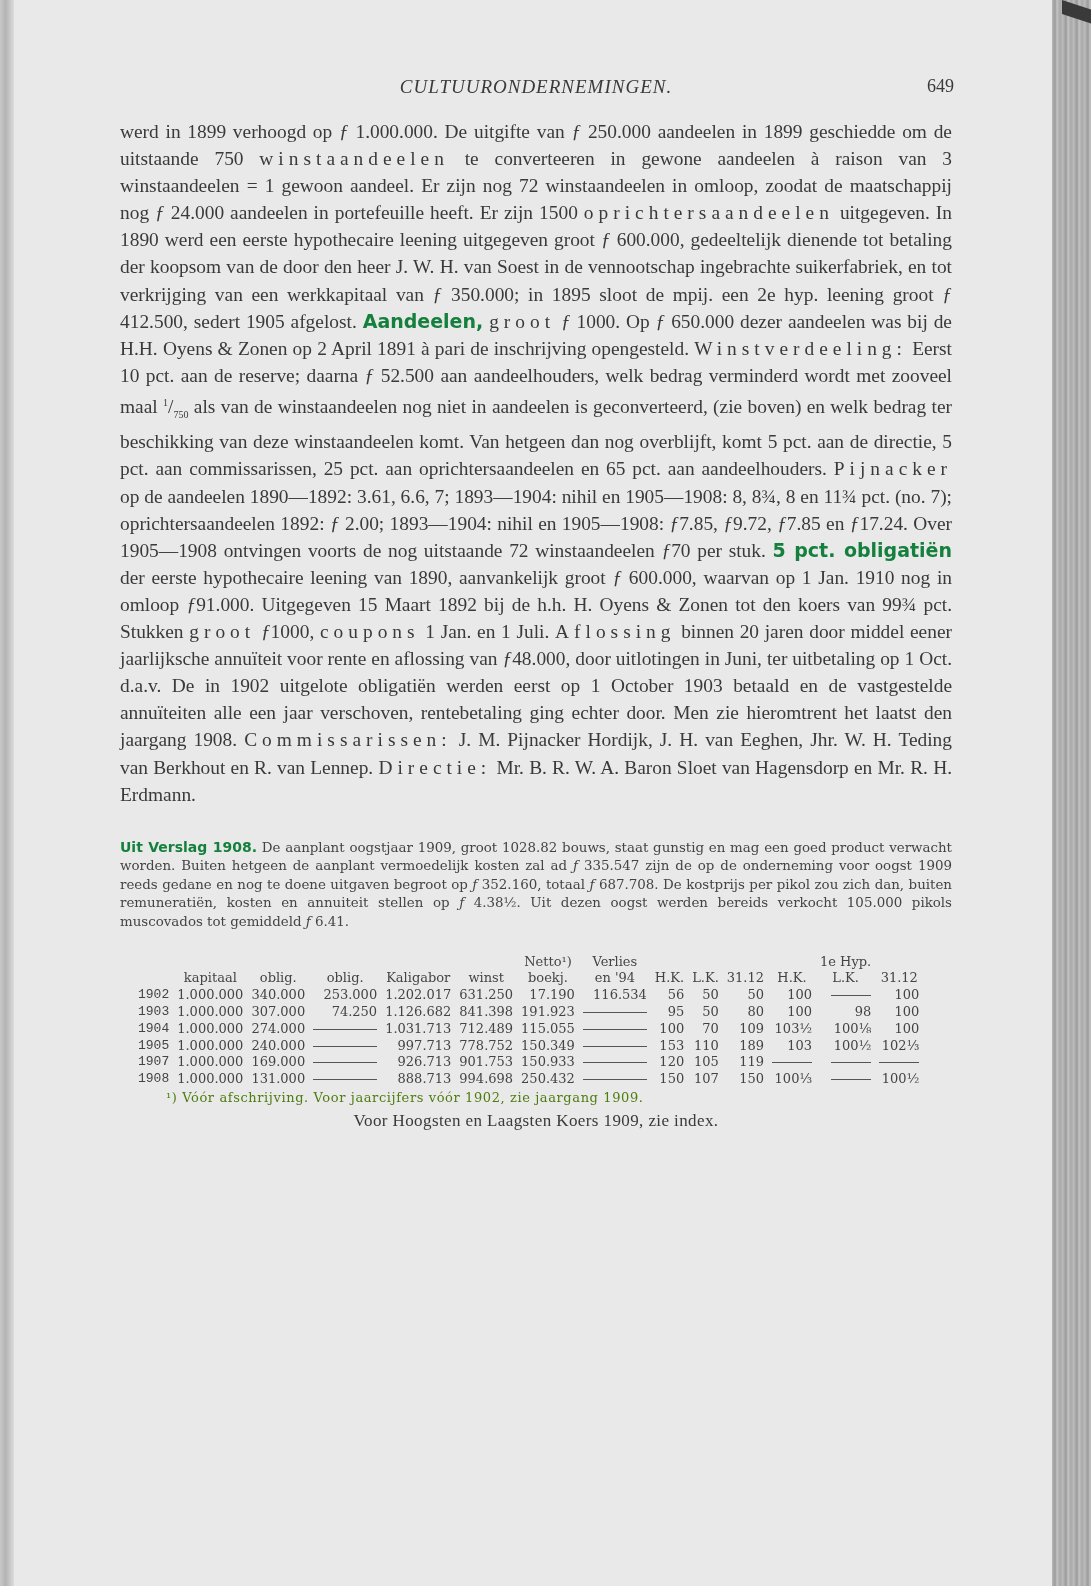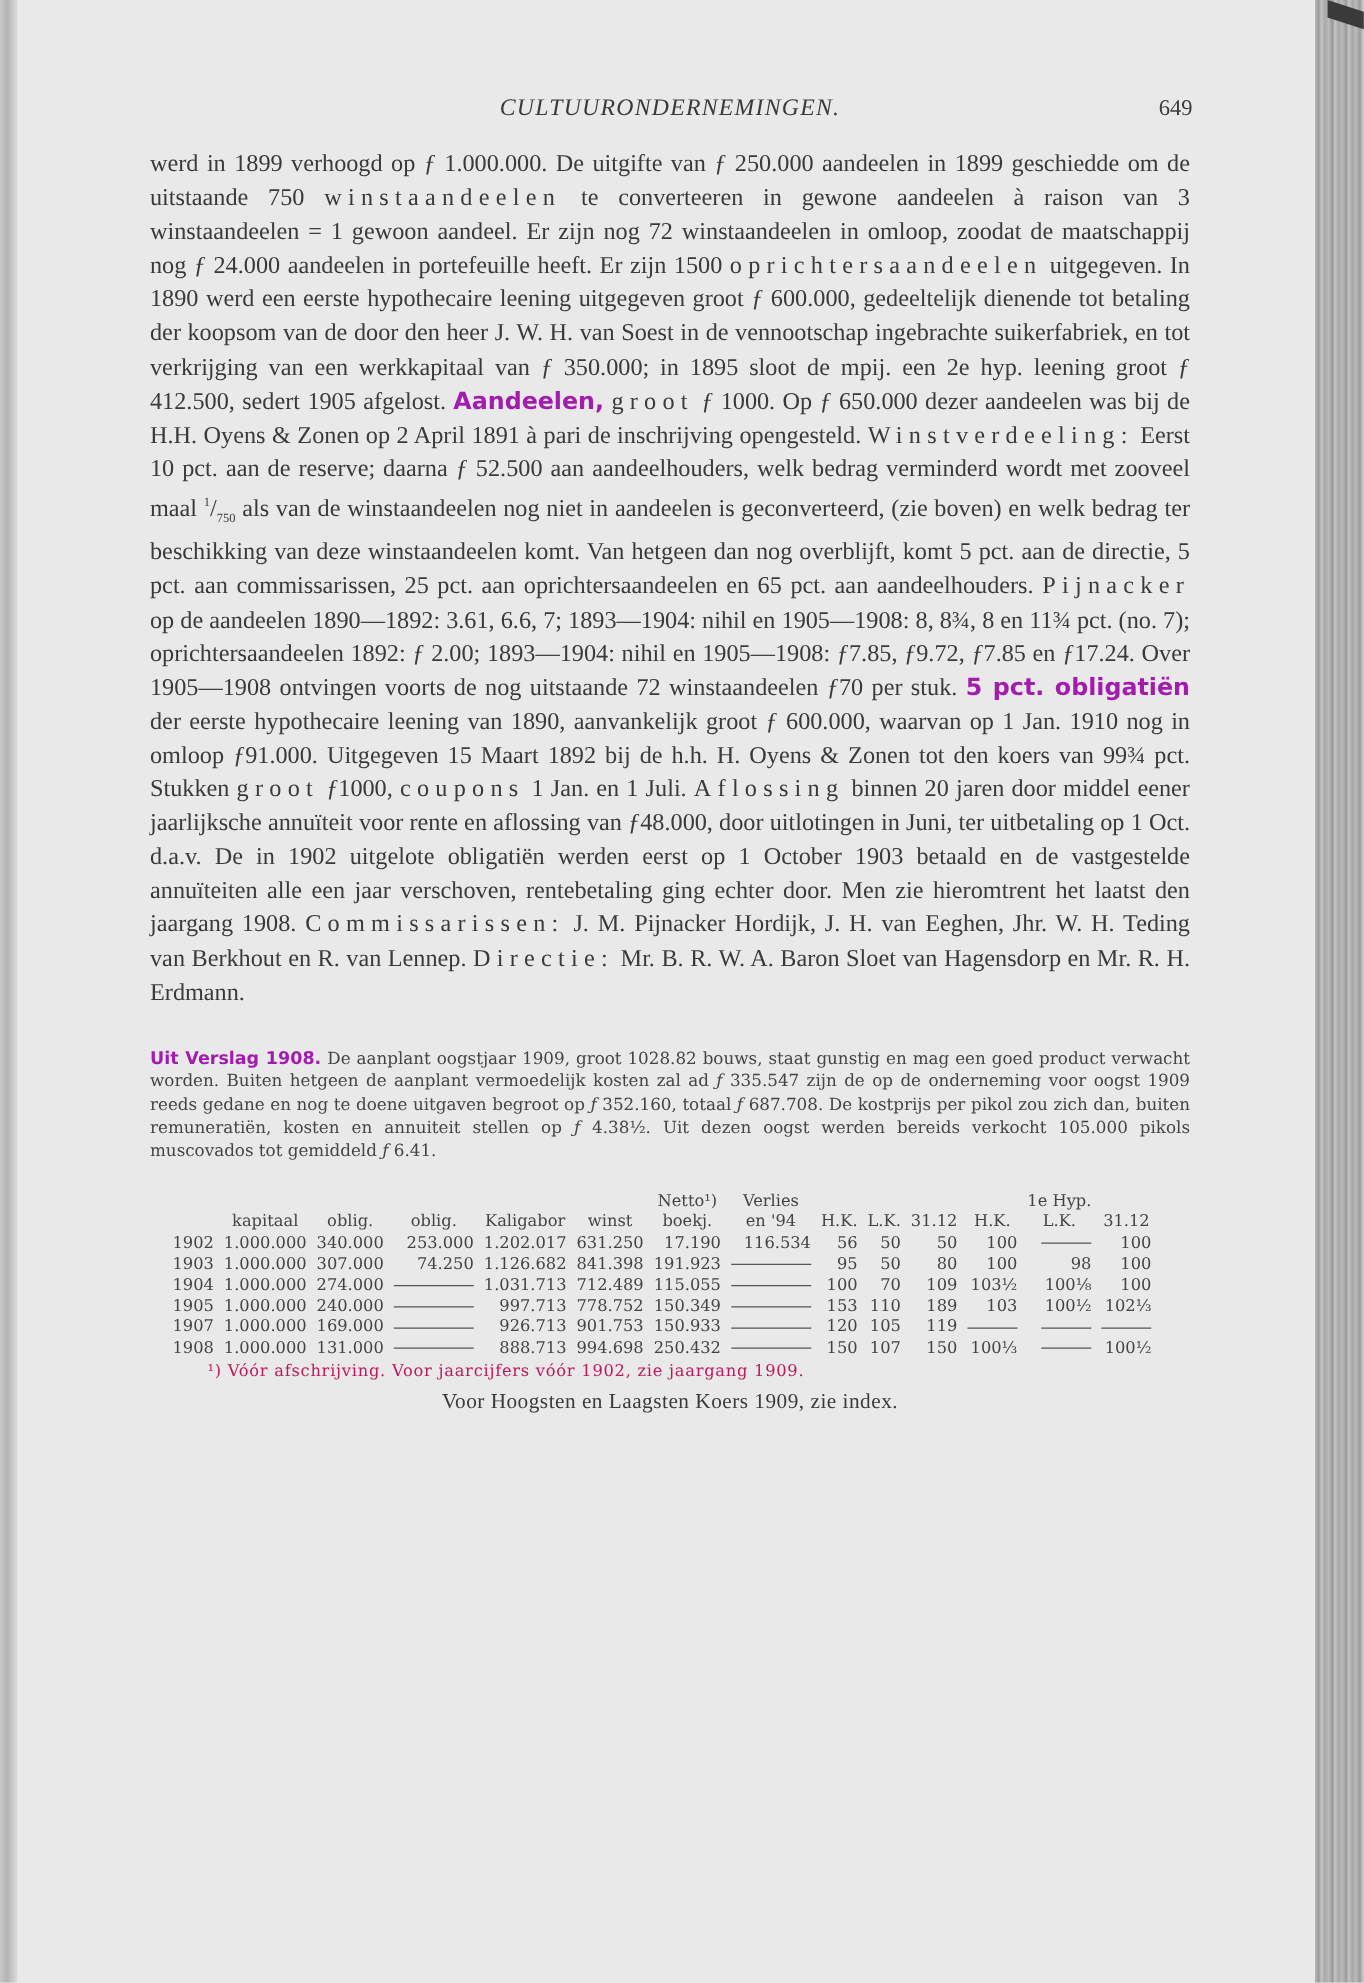--- a/index.html
+++ b/index.html
@@ -35,38 +35,38 @@
   }
   .page-number {
     position: absolute; right: -2px; top: 4px; font-size: 18px;
     font-family: "Liberation Serif", serif;
   }
   .body-text p {
     margin: 0; font-size: 19.4px; line-height: 27.1px; text-align: justify;
     font-family: "Liberation Serif", serif;
   }
   .sp { letter-spacing: 5px; }
-  .b { font-family: "DejaVu Sans", "Liberation Sans", sans-serif; font-weight: bold; font-size: 19px; color: #a21caf; }
+  .b { font-family: "DejaVu Sans", "Liberation Sans", sans-serif; font-weight: bold; font-size: 19px; color: #15803d; }
   .fl { font-style: italic; }
   sup, sub { font-size: 10px; }
   .report {
     margin-top: 30px;
     font-family: "DejaVu Serif", serif; font-size: 13.4px; line-height: 18.6px; text-align: justify;
     color: #444;
   }
   .report .b { font-size: 14px; }
   table.fin {
     margin-top: 22px; border-collapse: collapse;
     font-family: "DejaVu Serif", serif; font-size: 13px; line-height: 16.8px; color: #444;
   }
   table.fin td { padding: 0 4px; white-space: nowrap; text-align: right; }
-  table.fin td.yr { text-align: left; padding-left: 18px; }
+  table.fin td.yr { text-align: left; padding-left: 18px; font-family: Liberation Mono, monospace; }
   table.fin tr.hd td { text-align: center; }
   .dash { display: inline-block; border-top: 1px solid #555; vertical-align: middle; }
-  .footnote { font-family: "DejaVu Serif", serif; font-size: 13px; color: #be185d; margin-left: 46px; margin-top: 2px; letter-spacing: 0.6px; }
+  .footnote { font-family: "DejaVu Serif", serif; font-size: 13px; color: #4d7c0f; margin-left: 46px; margin-top: 2px; letter-spacing: 0.6px; }
   .closing { text-align: center; font-size: 17px; margin-top: 6px; font-family: "Liberation Serif", serif; letter-spacing: 0.4px; }
 </style>
 </head>
 <body>
 
 <div class="left-edge"></div>
 <div class="right-edge"></div>
 
 <div class="page">
   <div class="running-head">

